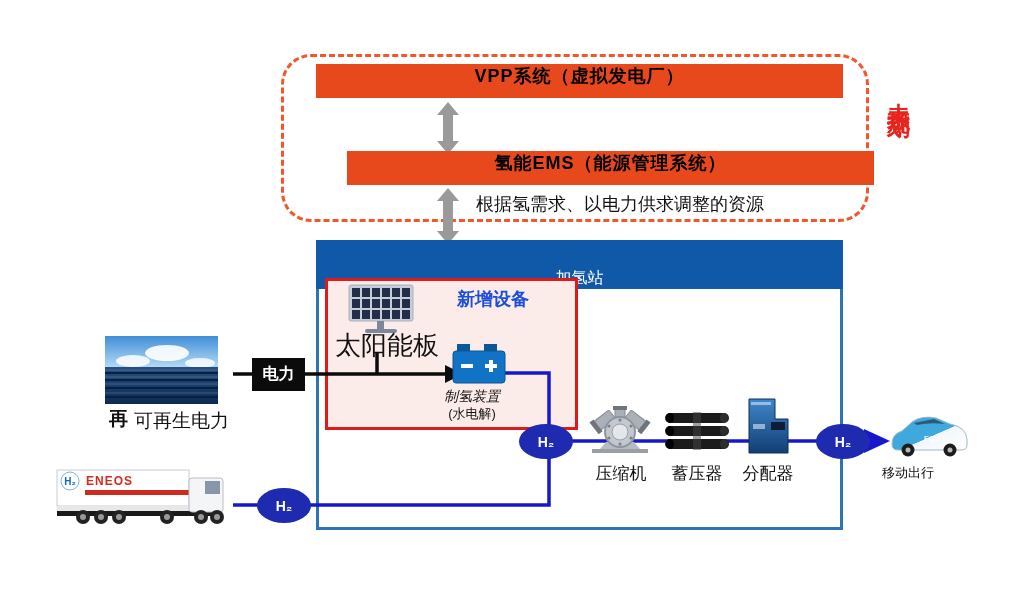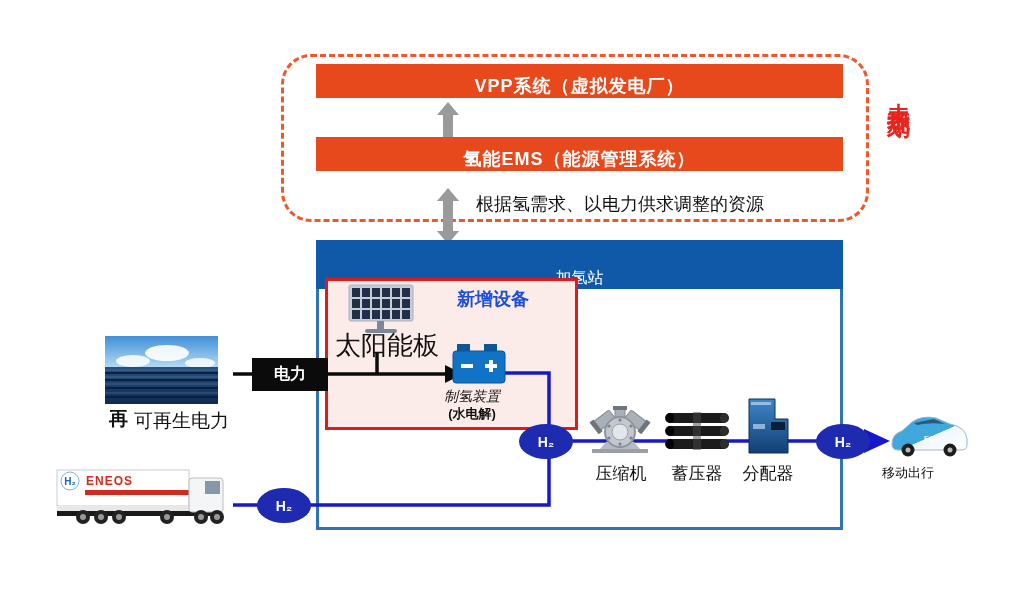--- a/index.html
+++ b/index.html
@@ -1,45 +1,45 @@
 <!DOCTYPE html>
 <html><head>
 <meta charset="utf-8">
 <style>
   html,body{margin:0;padding:0;background:#fff;}
   .canvas{position:relative;width:1024px;height:589px;background:#fff;overflow:hidden;
           font-family:"Liberation Sans","DejaVu Sans",sans-serif;color:#111;}
   .abs{position:absolute;box-sizing:border-box;}
   
   #dashedBox{left:281px;top:54px;width:588px;height:168px;border:3px dashed #f2572b;border-radius:30px;}
-  .orangeBar{left:316px;width:527px;height:34px;background:#e8491c;color:#ffffff;display:flex;
-             align-items:flex-end;justify-content:center;font-size:18px;font-weight:bold;letter-spacing:1px;}
-  #vppBar{top:64px;} #emsBar{top:137px;}
+  .orangeBar{left:316px;width:527px;height:34px;background:#e8491c;color:#000000;display:flex;
+             align-items:flex-start;justify-content:center;font-size:18px;font-weight:bold;letter-spacing:1px;}
+  #vppBar{top:64px;} #emsBar{top:151px;margin-left:31px;}
   #note1{left:468px;top:112px;font-size:18px;}
   #note2{left:476px;top:192px;font-size:18px;}
   #futureLabel{left:884px;top:84px;writing-mode:vertical-rl;font-size:23px;font-weight:bold;
                color:#e8241f;letter-spacing:4px;}
   .grayArrow{width:26px;}
   #arrow1{left:435px;top:102px;} #arrow2{left:435px;top:188px;}
   
   #stationBox{left:316px;top:240px;width:527px;height:290px;border:3px solid #2e74b5;background:#fff;}
   #stationHeader{left:316px;top:240px;width:527px;height:49px;background:#0f59a8;color:#fff;
                  display:flex;align-items:flex-end;justify-content:center;font-size:16px;}
   #newEquipBox{left:325px;top:278px;width:253px;height:152px;border:3px solid #dd1b1b;background:#fbece9;}
   #newEquipLabel{left:457px;top:287px;color:#1d4ed8;font-weight:bold;font-size:18px;}
   #solarIcon{left:341px;top:283px;}
   #solarLabel{left:335px;top:328px;font-size:26px;}
   #batteryIcon{left:451px;top:342px;}
   #electrolyzerLabel{left:420px;top:388px;width:104px;text-align:center;font-size:14px;font-style:italic;}
-  #electrolyzerSub{left:420px;top:405px;width:104px;text-align:center;font-size:13px;font-weight:bold;}
+  #electrolyzerSub{left:420px;top:405px;width:104px;text-align:center;font-size:13px;}
   
   #photo{left:105px;top:336px;width:113px;height:68px;}
   #renewBadge{left:109px;top:406px;font-size:19px;font-weight:900;}
   #renewLabel{left:134px;top:408px;font-size:19px;}
-  #powerBox{left:252px;top:358px;width:76px;height:33px;background:#0b0b0b;color:#fff;display:flex;
+  #powerBox{left:252px;top:358px;width:53px;height:33px;background:#0b0b0b;color:#fff;display:flex;
             align-items:center;justify-content:center;font-size:16px;font-weight:600;}
   #truck{left:55px;top:464px;}
   #truckLabel{left:86px;top:529px;font-size:19px;}
   
   .h2{width:54px;height:35px;background:#1e2bb0;border-radius:50%;color:#fff;font-weight:bold;
       font-size:14px;display:flex;align-items:center;justify-content:center;}
   #h2Truck{left:257px;top:488px;} #h2Station{left:519px;top:424px;} #h2Out{left:816px;top:424px;}
   
   #compressorIcon{left:586px;top:404px;} #accIcon{left:662px;top:412px;} #dispIcon{left:744px;top:396px;}
   .eqLabel{top:462px;width:74px;text-align:center;font-size:17px;}

